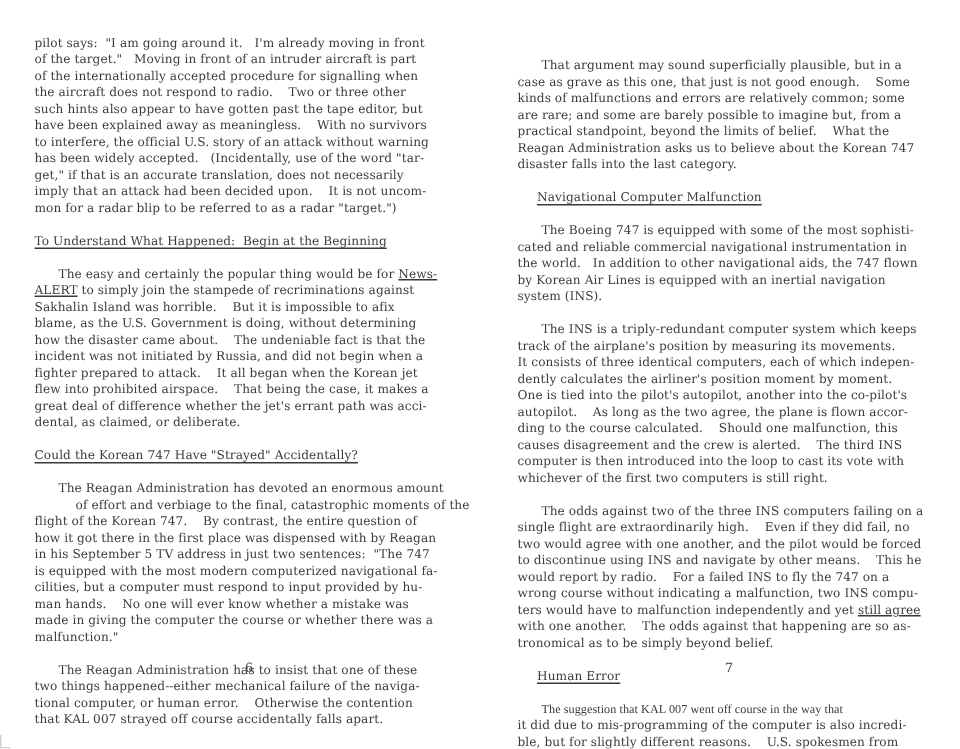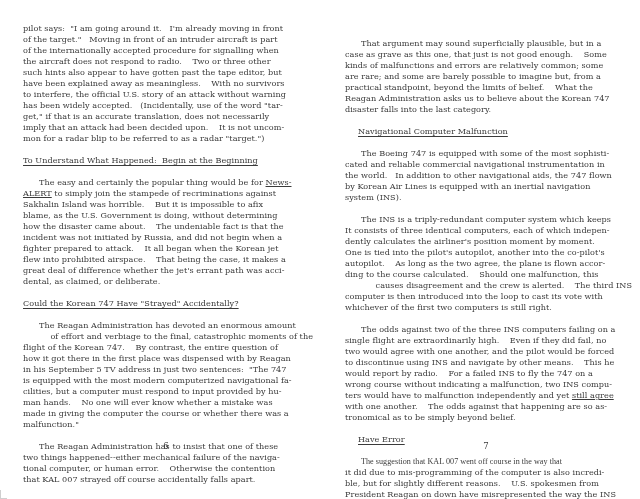--- a/index.html
+++ b/index.html
@@ -116,43 +116,44 @@
     <div>
       <span class="line indent" style="white-space: pre;">The Boeing 747 is equipped with some of the most sophisti-</span>
       <span class="line" style="white-space: pre;">cated and reliable commercial navigational instrumentation in</span>
       <span class="line" style="white-space: pre;">the world.   In addition to other navigational aids, the 747 flown</span>
       <span class="line" style="white-space: pre;">by Korean Air Lines is equipped with an inertial navigation</span>
       <span class="line" style="white-space: pre;">system (INS).</span>
     </div>
     <div class="gap"></div>
     <div>
       <span class="line indent" style="white-space: pre;">The INS is a triply-redundant computer system which keeps</span>
+      <span class="line" style="white-space: pre;">track of the airplane's position by measuring its movements.</span>
       <span class="line" style="white-space: pre;">It consists of three identical computers, each of which indepen-</span>
       <span class="line" style="white-space: pre;">dently calculates the airliner's position moment by moment.</span>
       <span class="line" style="white-space: pre;">One is tied into the pilot's autopilot, another into the co-pilot's</span>
       <span class="line" style="white-space: pre;">autopilot.    As long as the two agree, the plane is flown accor-</span>
       <span class="line" style="white-space: pre;">ding to the course calculated.    Should one malfunction, this</span>
-      <span class="line" style="white-space: pre; text-align: right;">causes disagreement and the crew is alerted.    The third INS</span>
+      <span class="line" style="white-space: pre;">causes disagreement and the crew is alerted.    The third INS</span>
       <span class="line" style="white-space: pre;">computer is then introduced into the loop to cast its vote with</span>
       <span class="line" style="white-space: pre;">whichever of the first two computers is still right.</span>
     </div>
     <div class="gap"></div>
     <div>
       <span class="line indent" style="white-space: pre;">The odds against two of the three INS computers failing on a</span>
       <span class="line" style="white-space: pre;">single flight are extraordinarily high.    Even if they did fail, no</span>
       <span class="line" style="white-space: pre;">two would agree with one another, and the pilot would be forced</span>
       <span class="line" style="white-space: pre;">to discontinue using INS and navigate by other means.    This he</span>
       <span class="line" style="white-space: pre;">would report by radio.    For a failed INS to fly the 747 on a</span>
       <span class="line" style="white-space: pre;">wrong course without indicating a malfunction, two INS compu-</span>
       <span class="line" style="white-space: pre;"><span>ters would have to malfunction independently and yet </span><span class="u">still agree</span></span>
       <span class="line" style="white-space: pre;">with one another.    The odds against that happening are so as-</span>
       <span class="line" style="white-space: pre;">tronomical as to be simply beyond belief.</span>
     </div>
     <div class="gap"></div>
-    <span class="line heading-indent" style="white-space: pre;"><span class="heading">Have Error</span></span>
+    <span class="line heading-indent" style="white-space: pre;"><span class="heading">Human Error</span></span>
     <div class="gap"></div>
     <div>
       <span class="line indent" style="white-space: pre; font-family: Liberation Serif, serif;">The suggestion that KAL 007 went off course in the way that</span>
       <span class="line" style="white-space: pre;">it did due to mis-programming of the computer is also incredi-</span>
       <span class="line" style="white-space: pre;">ble, but for slightly different reasons.    U.S. spokesmen from</span>
       <span class="line" style="white-space: pre;">President Reagan on down have misrepresented the way the INS</span>
     </div>
   </div>
   <div class="page-num">7</div>
 </div>

